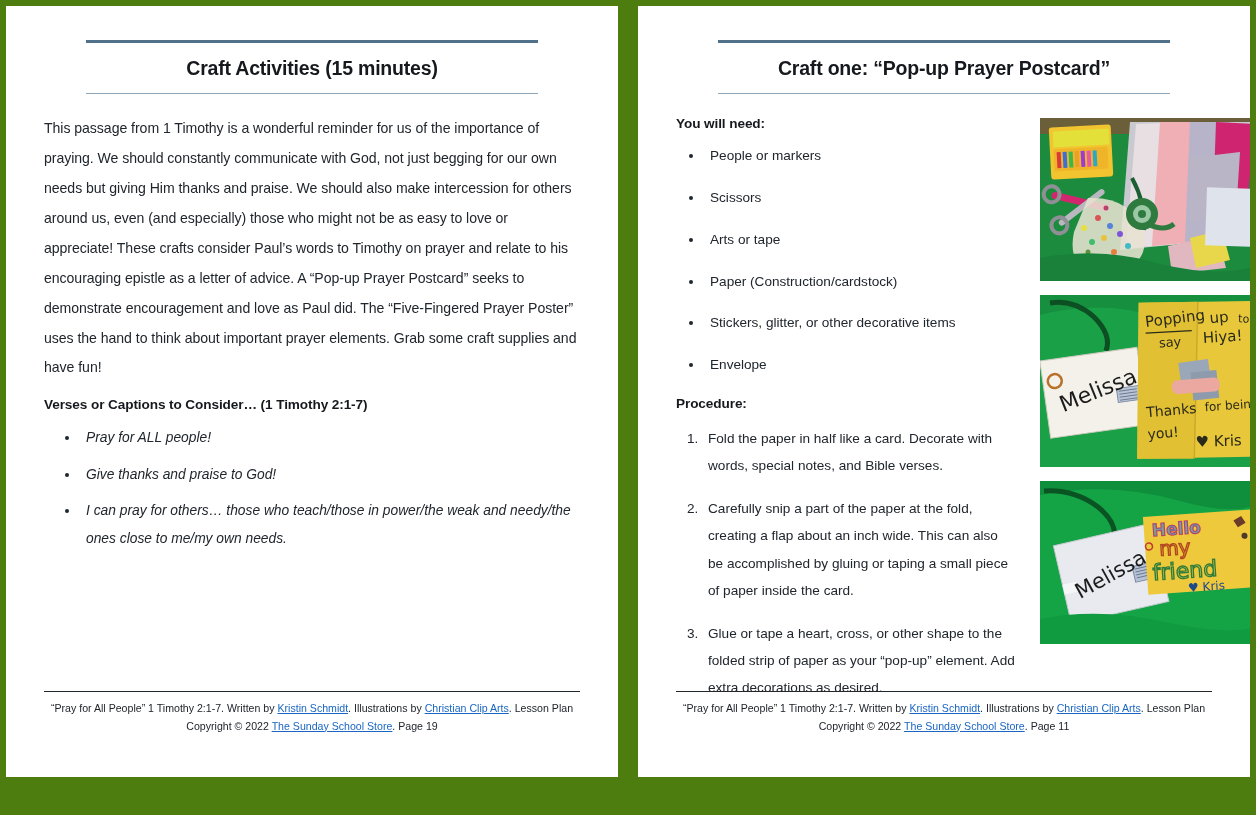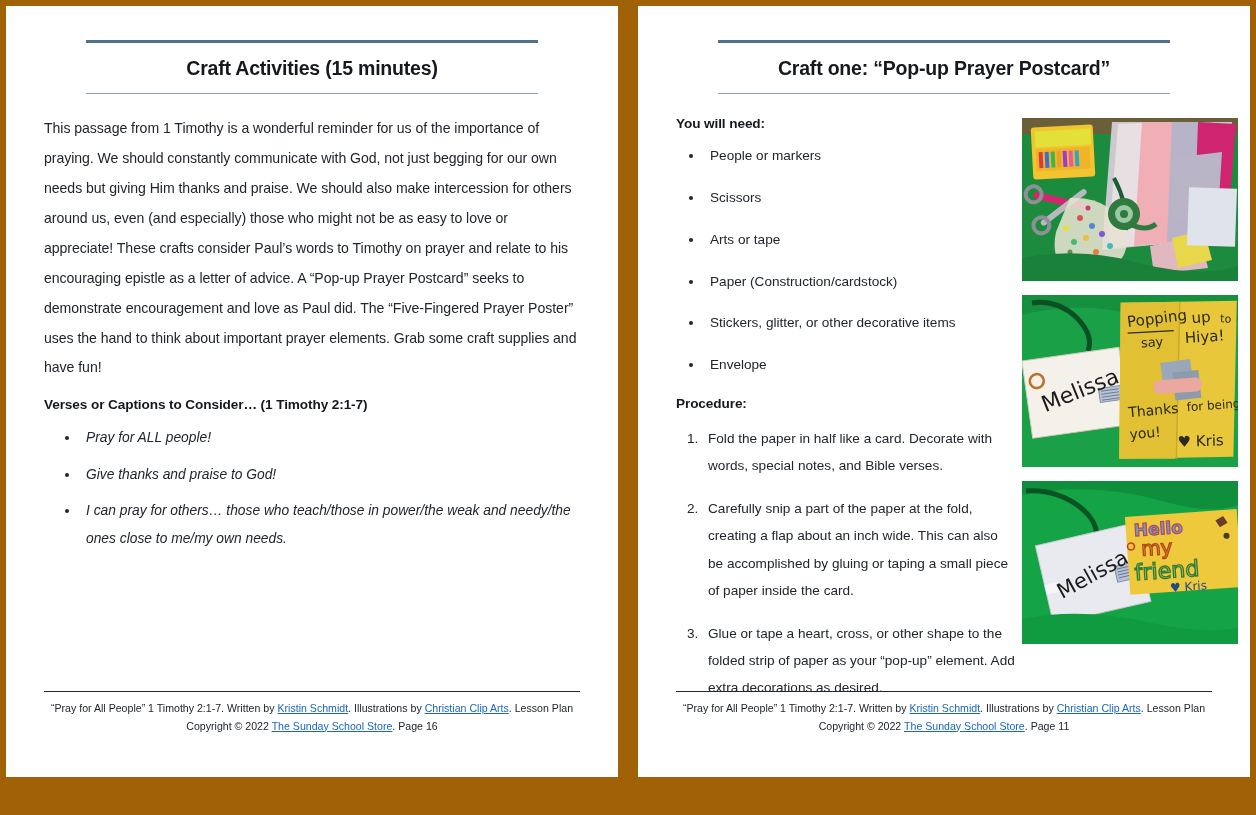--- a/index.html
+++ b/index.html
@@ -12,21 +12,21 @@
     width: 1256px;
     height: 815px;
     font-family: "Liberation Sans", sans-serif;
     overflow: hidden;
   }
   .spread {
     position: relative;
     width: 1256px;
     height: 815px;
     display: flex;
-    background: #a16207;
+    background: #4d7c0f;
     box-sizing: border-box;
     padding: 6px 6px 38px 6px;
     gap: 20px;
   }
   .page {
     position: relative;
     background: #ffffff;
     flex: 1 1 0;
     box-sizing: border-box;
     padding: 28px 38px 0 38px;
@@ -86,21 +86,21 @@
     padding-left: 6px;
   }
   ul.plain-list.italic li {
     font-style: italic;
   }
 
   
   .right-cols {
     display: flex;
     margin-top: 22px;
-    gap: 6px;
+    gap: 24px;
   }
   .col-text {
     width: 340px;
     flex: 0 0 340px;
   }
   .col-images {
     flex: 1 1 auto;
     display: flex;
     flex-direction: column;
     gap: 14px;
@@ -189,21 +189,21 @@
       <li>Pray for ALL people!</li>
       <li>Give thanks and praise to God!</li>
       <li>I can pray for others… those who teach/those in power/the weak and needy/the ones close to me/my own needs.</li>
     </ul>
 
     <div class="footer">
       <div>
         <span>“Pray for All People” 1 Timothy 2:1-7. Written by </span><a href="#">Kristin Schmidt</a><span>. Illustrations by </span><a href="#">Christian Clip Arts</a><span>. Lesson Plan</span>
       </div>
       <div>
-        <span>Copyright © 2022 </span><a href="#">The Sunday School Store</a><span>. Page 16</span>
+        <span>Copyright © 2022 </span><a href="#">The Sunday School Store</a><span>. Page 19</span>
       </div>
     </div>
   </div>
 
   <div class="page">
 
     <div class="title-block">
       <div class="rule-top"></div>
       <div class="page-title">Craft one: “Pop-up Prayer Postcard”</div>
       <div class="rule-bottom"></div>

